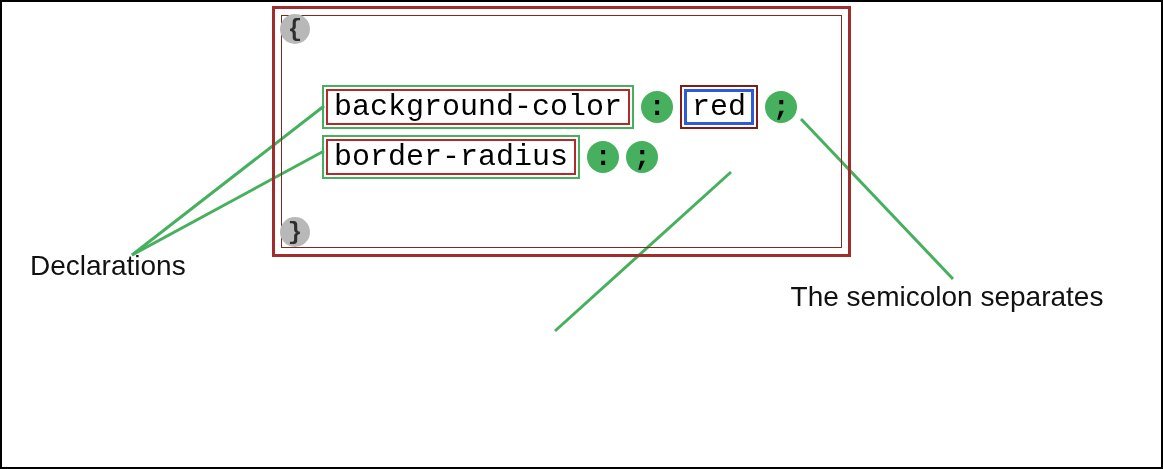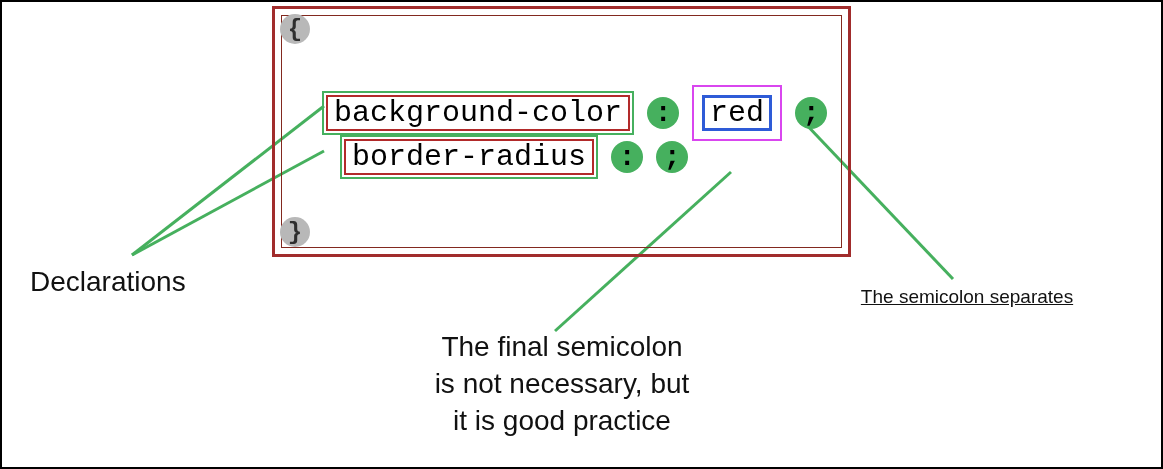--- a/index.html
+++ b/index.html
@@ -41,74 +41,72 @@
   }
   .brace-open  { left: 278px; top: 12px; }
   .brace-close { left: 278px; top: 215px; }
 
   
   .decl-row {
     position: absolute;
     left: 320px;
     display: flex;
     align-items: center;
-    gap: 13px;
+    gap: 7px;
   }
   .decl-row.row1 { top: 83px; }
-  .decl-row.row2 { top: 133px; margin-left: 18px; }
+  .decl-row.row2 { top: 133px; }
 
   .code {
     font-family: "Liberation Mono", monospace;
     font-size: 30px;
     line-height: 28px;
     color: #000000;
     white-space: nowrap;
   }
 
   .property-box { border: 2px solid #46b05e; padding: 2px; }
   .property-box .inner { border: 2px solid #b22a2a; padding: 2px 6px; }
 
-  .value-box { border: 2px solid #d946ef; padding: 8px; }
+  .value-box { border: 2px solid #7f1d1d; padding: 2px; }
   .value-box .inner { border: 3px solid #2e5bd7; padding: 1px 5px; }
 
   .punct-badge {
     width: 32px; height: 32px;
     border-radius: 50%;
     background: #46b05e;
     color: #000000;
     display: flex; align-items: center; justify-content: center;
     font-family: "Liberation Mono", monospace;
     font-size: 28px; font-weight: bold;
     flex: 0 0 auto;
   }
 
   
   .note { color: #111111; }
   .label-declarations {
     position: absolute;
     left: 28px; top: 248px;
     font-size: 28px;
-    margin-top: 16px;
   }
   .label-final {
     position: absolute;
     left: 395px; top: 326px;
     width: 330px;
     text-align: center;
     font-size: 28px;
     line-height: 37px;
   }
   .label-separator {
     position: absolute;
-    left: 773px; top: 278px;
+    left: 753px; top: 278px;
     width: 384px;
     text-align: center;
-    font-size: 19px;
+    font-size: 28px;
     line-height: 34px;
-    text-decoration: underline;
   }
 
   
   .connectors {
     position: absolute;
     left: 0; top: 0;
     width: 1163px; height: 469px;
     pointer-events: none;
   }
   .connectors line { stroke: #46b05e; stroke-width: 3; }
@@ -158,23 +156,18 @@
     <div class="punct-badge">
       <span>:</span>
     </div>
     <div class="punct-badge">
       <span>;</span>
     </div>
   </div>
 
   <div class="note label-declarations">Declarations</div>
 
-  <div class="note label-final">
-    <div>The final semicolon</div>
-    <div>is not necessary, but</div>
-    <div>it is good practice</div>
-  </div>
 
   <div class="note label-separator">
     <div>The semicolon separates</div>
   </div>
 
 </div>
 
 </body></html>

